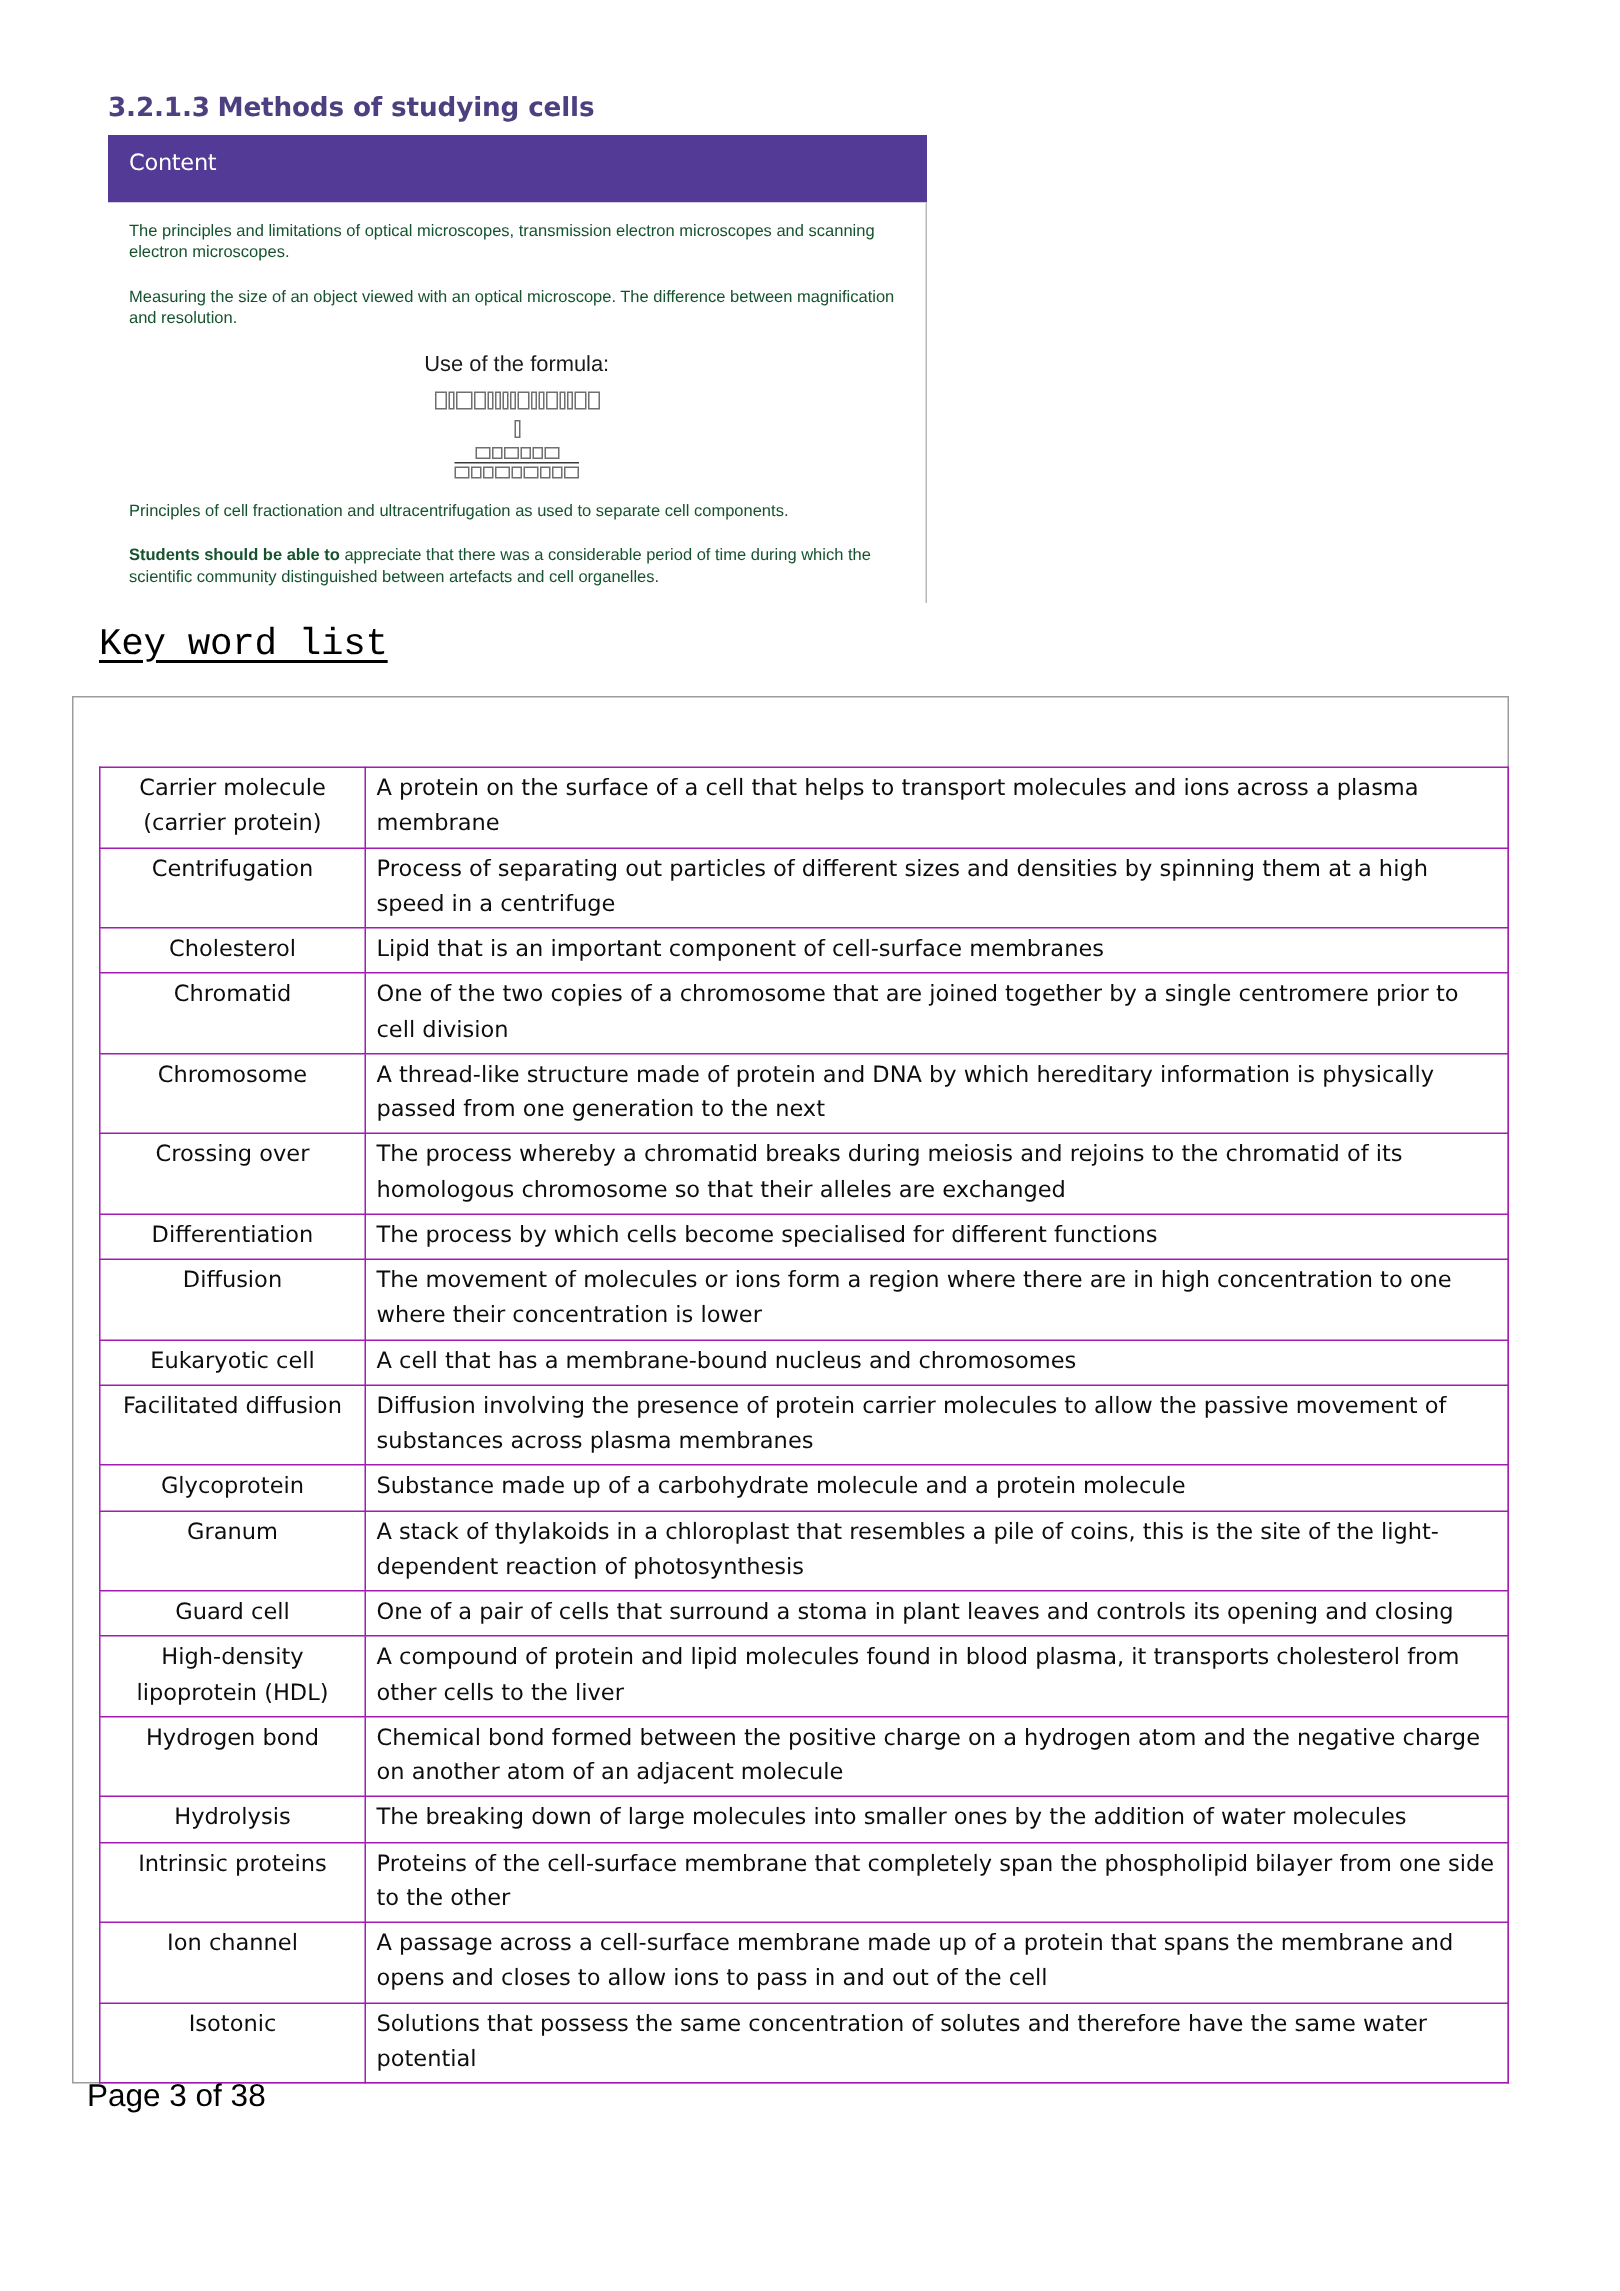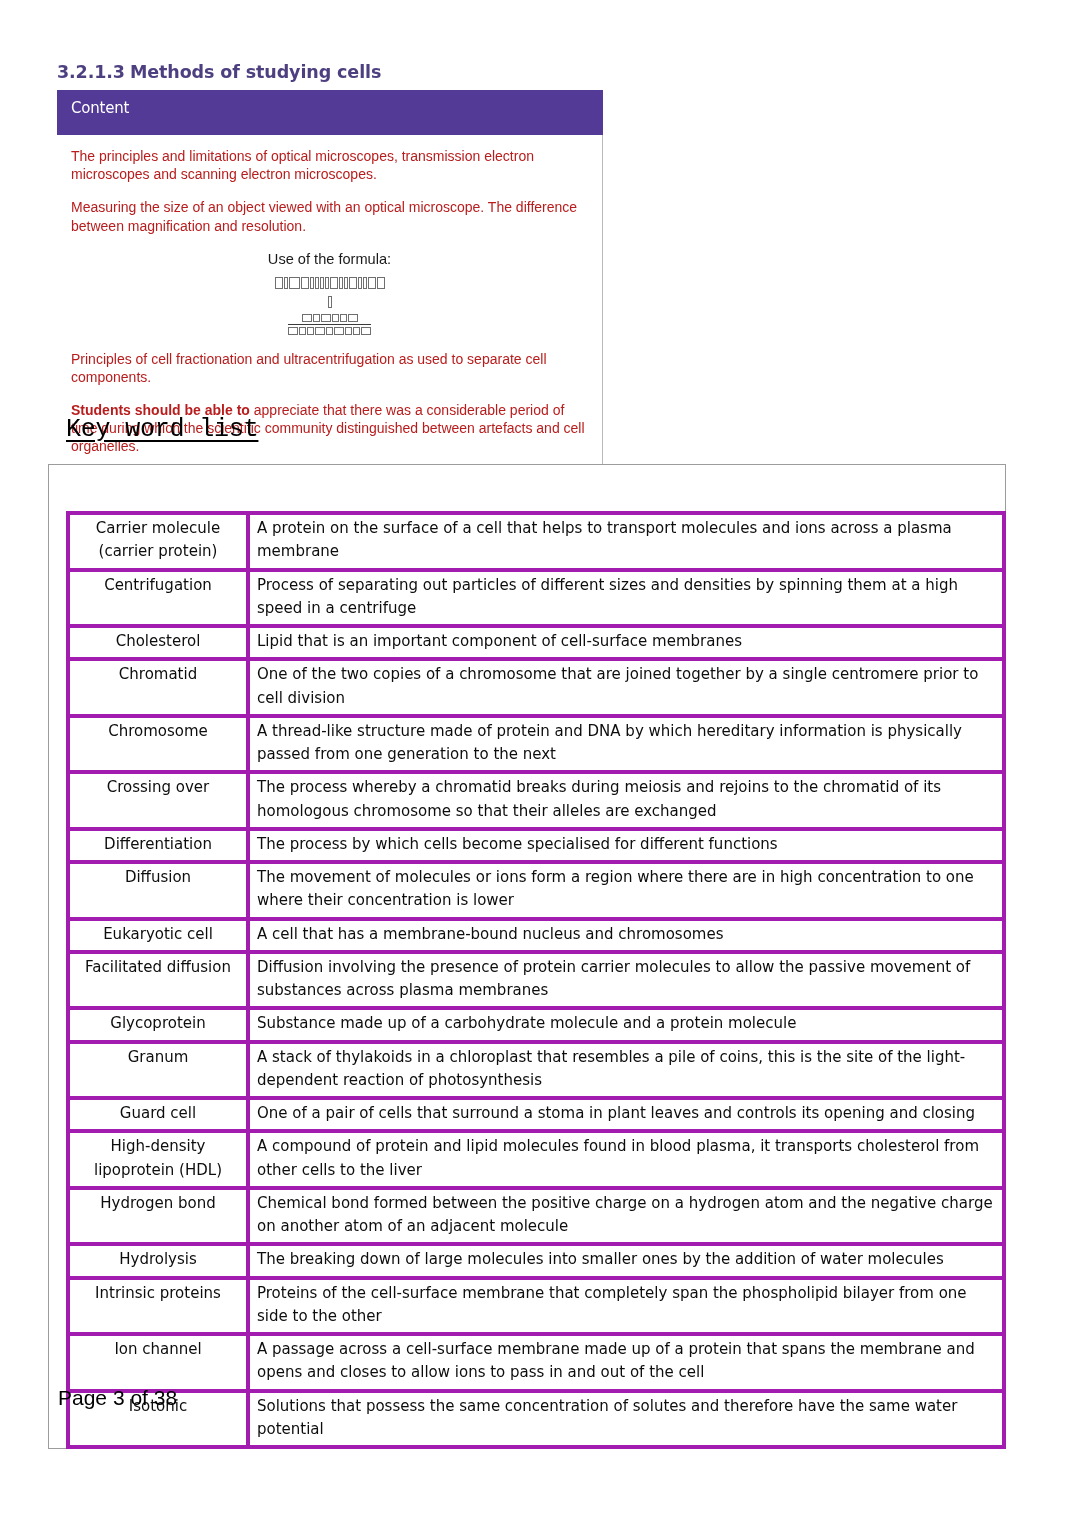--- a/index.html
+++ b/index.html
@@ -20,21 +20,21 @@
   .page {
     position: absolute;
     left: 0; top: 0;
     width: 1080px;
     height: 1527px;
   }
 
   
   .spec-block {
     position: absolute;
-    left: 57px;
+    left: 72px;
     top: 62px;
     width: 546px;
   }
 
   .spec-heading {
     font-family: "DejaVu Sans", sans-serif;
     font-size: 17.5px;
     font-weight: bold;
     color: #4e4080;
     letter-spacing: -0.1px;
@@ -65,23 +65,23 @@
     box-sizing: border-box;
     border-right: 1px solid #b9b9b9;
     padding: 12px 14px 10px 14px;
     background: #ffffff;
     min-height: 262px;
   }
 
   .content-body p {
     margin: 0 0 15px 0;
     font-family: "Liberation Sans", sans-serif;
-    font-size: 14px;
+    font-size: 11px;
     line-height: 1.30;
-    color: #b91c1c;
+    color: #14532d;
   }
   .content-body p:last-child { margin-bottom: 0; }
   .content-body .bold-lead { font-weight: bold; }
 
   
   .formula-line {
     display: flex;
     align-items: center;
     gap: 7px;
     margin: 0 0 15px 0;
@@ -164,21 +164,21 @@
   }
 
   table.kw-table {
     border-collapse: collapse;
     width: 940px;
     margin-left: 17px;
     table-layout: fixed;
     margin-bottom: -1px;
   }
   table.kw-table td {
-    border: 4px solid #a21caf;
+    border: 1px solid #a21caf;
     font-family: "DejaVu Sans", sans-serif;
     font-size: 15px;
     line-height: 1.55;
     color: #0d0d0d;
     vertical-align: top;
     padding: 2px 6px 4px 6px;
   }
   table.kw-table td.term {
     width: 168px;
     text-align: center;

